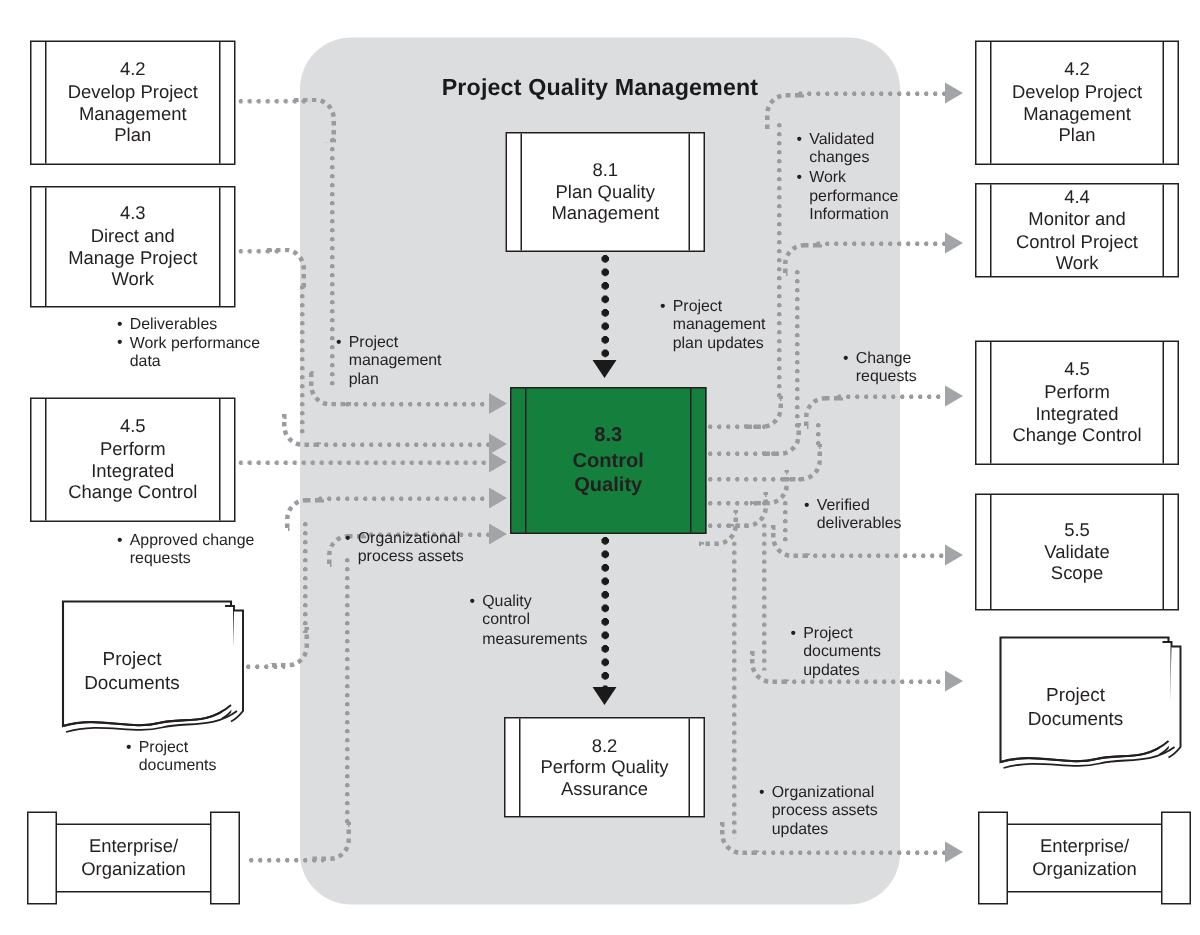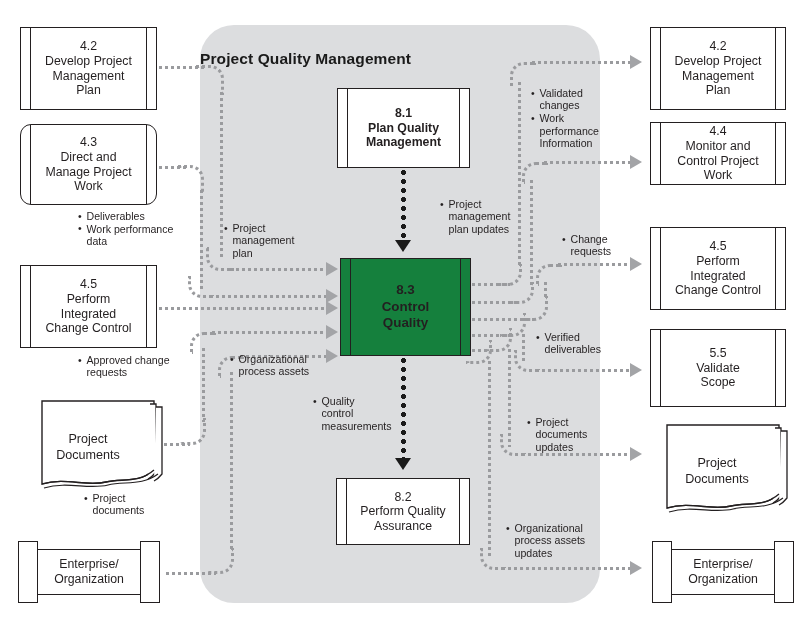--- a/index.html
+++ b/index.html
@@ -19,20 +19,21 @@
     position:absolute;
     left:200px; top:25px;
     width:400px; height:578px;
     background:#dcdddf;
     border-radius:34px 34px 34px 34px;
   }
   #panel-title{
     position:absolute;
     left:200px; top:50px;
     width:400px;
+    text-align:center;
     font-size:15.5px;
     font-weight:bold;
     color:#1a1a1a;
     letter-spacing:0.1px;
   }
   
   .pbox{
     position:absolute;
     box-sizing:border-box;
     border:1.6px solid #231f20;
@@ -211,21 +212,21 @@
 
   <div id="panel"></div>
   <div id="panel-title">Project Quality Management</div>
 
   <div class="pbox" style="left:20px;top:27px;width:137px;height:83px;">
     <span class="bar-l"></span>
     <span class="bar-r"></span>
     <span class="ptxt"><span>4.2</span><br><span>Develop Project</span><br><span>Management</span><br><span>Plan</span></span>
   </div>
 
-  <div class="pbox" style="left:20px;top:124px;width:137px;height:81px;border-radius:11px;">
+  <div class="pbox" style="left:20px;top:124px;width:137px;height:81px;">
     <span class="bar-l"></span>
     <span class="bar-r"></span>
     <span class="ptxt"><span>4.3</span><br><span>Direct and</span><br><span>Manage Project</span><br><span>Work</span></span>
   </div>
 
   <div class="pbox" style="left:20px;top:265px;width:137px;height:83px;">
     <span class="bar-l"></span>
     <span class="bar-r"></span>
     <span class="ptxt"><span>4.5</span><br><span>Perform</span><br><span>Integrated</span><br><span>Change Control</span></span>
   </div>
@@ -241,21 +242,21 @@
     <div class="dtxt">Project<br>Documents</div>
   </div>
 
   <div class="orgbox" style="left:14px;top:541px;width:150px;height:62px;">
     <span class="obody"></span>
     <span class="ocap l"></span>
     <span class="ocap r"></span>
     <span class="otxt" style="position:absolute;left:0;right:0;top:16px;">Enterprise/<br>Organization</span>
   </div>
 
-  <div class="pbox" style="left:337px;top:88px;width:133px;height:80px;font-weight:bold;">
+  <div class="pbox" style="left:337px;top:88px;width:133px;height:80px;">
     <span class="bar-l"></span>
     <span class="bar-r"></span>
     <span class="ptxt"><span>8.1</span><br><span>Plan Quality</span><br><span>Management</span></span>
   </div>
 
   <div class="pbox shaded" style="left:340px;top:258px;width:131px;height:98px;">
     <span class="bar-l"></span>
     <span class="bar-r"></span>
     <span class="ptxt"><span>8.3</span><br><span>Control</span><br><span>Quality</span></span>
   </div>

